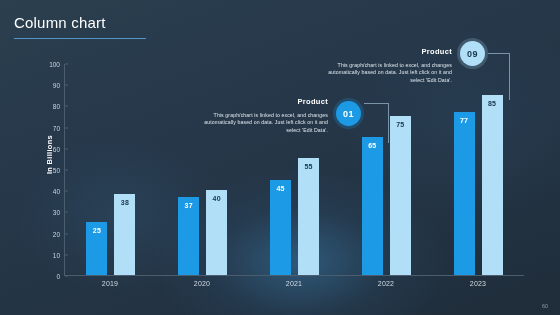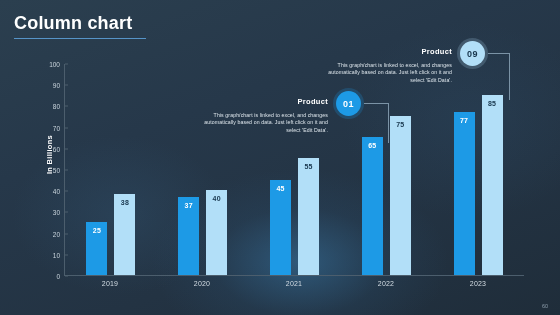--- a/index.html
+++ b/index.html
@@ -29,22 +29,22 @@
   }
 
   
   .header {
     position: absolute;
     left: 14px;
     top: 14px;
     width: 532px;
   }
   .page-title {
-    font-size: 18px;
-    font-weight: bold;
+    font-size: 15px;
+    font-weight: normal;
     color: #ffffff;
     letter-spacing: 0.2px;
     line-height: 18px;
   }
   .title-rule {
     margin-top: 6px;
     width: 132px;
     height: 1px;
     background: #5694c8;
   }
@@ -180,20 +180,21 @@
     align-items: center;
     justify-content: center;
     font-size: 9px;
     font-weight: bold;
     letter-spacing: 0.5px;
   }
   .badge.b1 {
     background: #1d9ae6;
     color: #ffffff;
     box-shadow: 0 0 0 3px rgba(29,154,230,0.22);
+    margin-top: 10px;
   }
   .badge.b2 {
     background: #b2dff8;
     color: #17354c;
     box-shadow: 0 0 0 3px rgba(178,223,248,0.20);
   }
 
   .connector-h {
     position: absolute;
     height: 1px;

